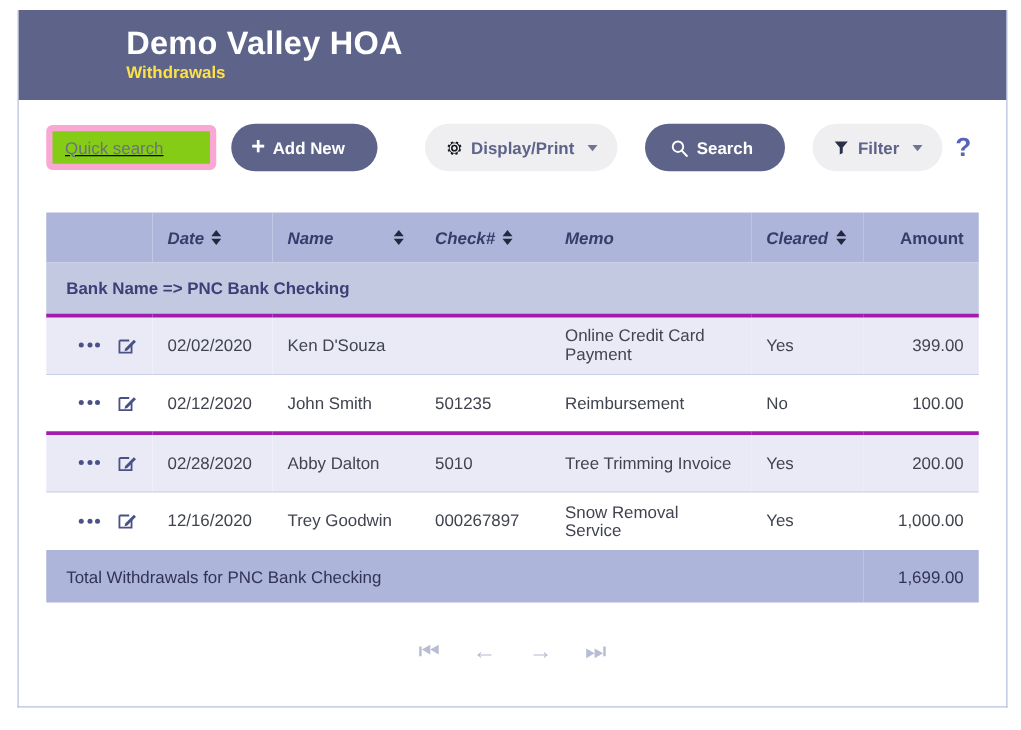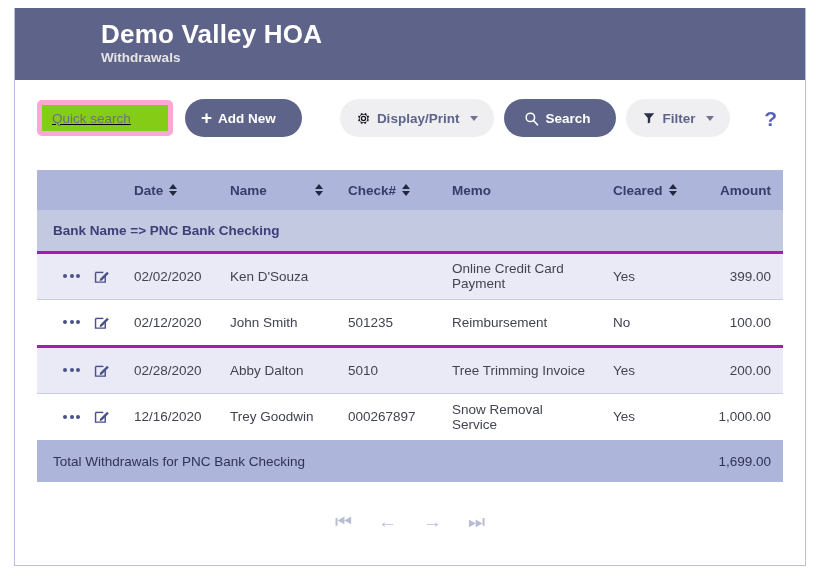--- a/index.html
+++ b/index.html
@@ -27,21 +27,21 @@
     padding: 13px 0 0 86px;
   }
   .app-title {
     color: #ffffff;
     font-size: 26px;
     font-weight: bold;
     letter-spacing: 0.2px;
     line-height: 26px;
   }
   .app-subtitle {
-    color: #e5e5e5;
+    color: #fde047;
     font-size: 13.5px;
     font-weight: bold;
     line-height: 18px;
     margin-top: 2px;
   }
   
   .toolbar {
     flex: 0 0 76px;
     display: flex;
     align-items: center;
@@ -107,21 +107,21 @@
     width: 0; height: 0;
     border-left: 4.5px solid transparent;
     border-right: 4.5px solid transparent;
     border-top: 5.5px solid #6f7490;
     margin-left: 5px;
   }
   .group-right {
     display: flex;
     align-items: center;
     margin-left: 38px;
-    gap: 10px;
+    gap: 22px;
   }
   .help {
     position: absolute;
     right: 28px;
     top: 50%;
     transform: translateY(-50%);
     color: #5764b8;
     font-size: 21px;
     font-weight: bold;
     cursor: pointer;
@@ -135,21 +135,21 @@
   table { width: 100%; border-collapse: collapse; }
   thead th {
     background: #aeb5da;
     color: #373d6b;
     font-size: 13.5px;
     font-weight: bold;
     height: 40px;
     padding: 0 12px;
     white-space: nowrap;
   }
-  .th-inner { display: inline-flex; align-items: center; gap: 6px; }
+  .th-inner { display: inline-flex; align-items: center; gap: 6px; font-style: italic; }
   .sort {
     display: inline-flex;
     flex-direction: column;
     gap: 2px;
     line-height: 0;
   }
   .sort i {
     display: block;
     width: 0; height: 0;
     border-left: 4.5px solid transparent;

